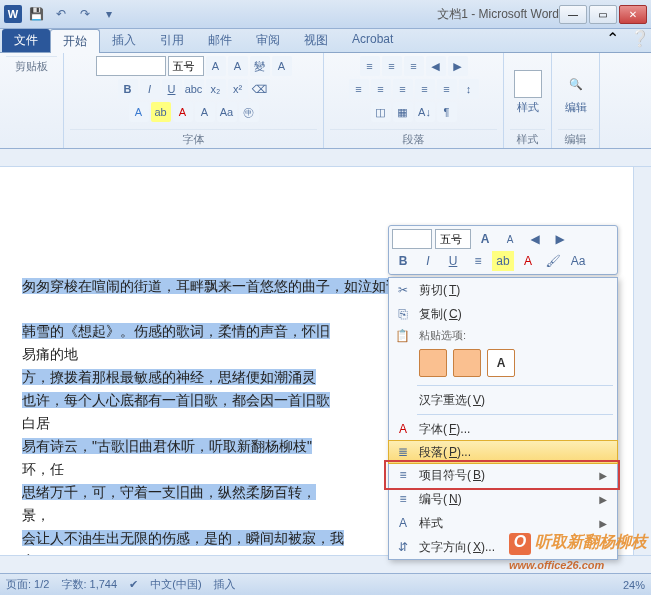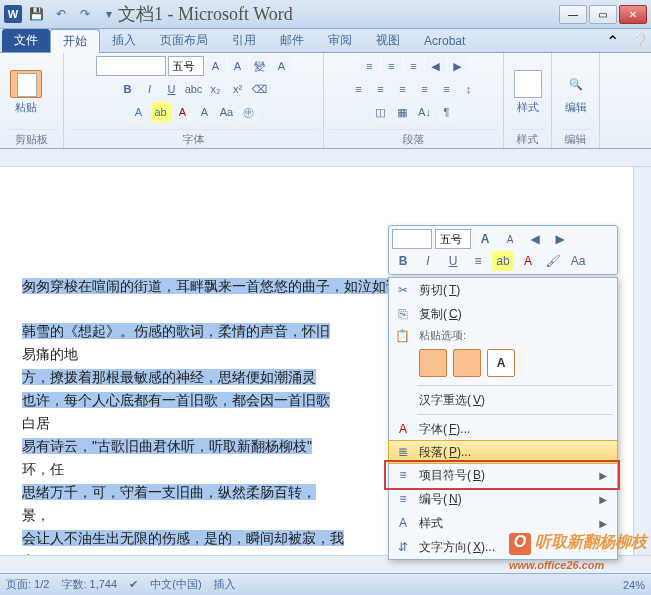--- a/index.html
+++ b/index.html
@@ -2,26 +2,26 @@
 <html><head>
 <meta charset="utf-8">
 <style>
 * { margin: 0; padding: 0; box-sizing: border-box; font-family: "Microsoft YaHei", SimSun, sans-serif; }
 body { background: #fff; width: 651px; height: 595px; overflow: hidden; position: relative; }
 
 .titlebar { height: 29px; background: linear-gradient(#dde8f5, #c5d8ef); display: flex; align-items: center; padding: 0 4px; border-bottom: 1px solid #96b0d3; }
 .word-icon { width: 18px; height: 18px; background: #2b579a; color: #fff; font-size: 11px; font-weight: bold; display: flex; align-items: center; justify-content: center; border-radius: 2px; }
 .qat { display: flex; gap: 6px; margin-left: 6px; align-items: center; }
 .qat-btn { width: 18px; height: 18px; display: flex; align-items: center; justify-content: center; font-size: 12px; color: #4a6a9a; }
-.title-text { flex: 1; text-align: left; font-size: 18px; color: #555; font-family: Liberation Serif, serif; }
+.title-text { flex: 1; text-align: right; font-size: 12px; color: #555; }
 .win-controls { display: flex; gap: 2px; }
 .win-btn { width: 28px; height: 19px; border: 1px solid #a0b0c0; background: linear-gradient(#f5f8fc,#dce6f2); display: flex; align-items: center; justify-content: center; font-size: 10px; border-radius: 2px; }
 .win-close { background: linear-gradient(#e8918f,#c94442); color: #fff; border-color: #a03030; }
 
-.ribbon-tabs { height: 24px; background: linear-gradient(#dde8f5,#cfe0f2); display: flex; align-items: center; padding-left: 2px; border-bottom: 1px solid #8ba6c9; }
+.ribbon-tabs { height: 24px; background: linear-gradient(#dde8f5,#cfe0f2); display: flex; align-items: flex-start; padding-left: 2px; border-bottom: 1px solid #8ba6c9; }
 .tab { padding: 3px 12px; font-size: 12px; color: #4a6a9a; cursor: pointer; }
 .tab-file { background: #2b579a; color: #fff; border-radius: 3px 3px 0 0; }
 .tab-active { background: #f5f8fc; border: 1px solid #8ba6c9; border-bottom: none; border-radius: 3px 3px 0 0; color: #3b5780; }
 .tab-spacer { flex: 1; }
 .tab-icon { width: 18px; height: 18px; margin: 0 3px; }
 
 .ribbon { height: 96px; background: linear-gradient(#f5f8fc,#e8eff8); border-bottom: 1px solid #96b0d3; display: flex; }
 .rgroup { border-right: 1px solid #c5d8ef; padding: 3px 6px 1px; display: flex; flex-direction: column; justify-content: space-between; }
 .rgroup-label { text-align: center; font-size: 11px; color: #6a7a90; padding-top: 2px; border-top: 1px solid #dce6f2; }
 .rgroup-body { display: flex; gap: 4px; align-items: center; flex: 1; }
@@ -81,39 +81,32 @@
     <div class="win-btn">—</div>
     <div class="win-btn">▭</div>
     <div class="win-btn win-close">✕</div>
   </div>
 </div>
 
 <div class="ribbon-tabs">
   <div class="tab tab-file">文件</div>
   <div class="tab tab-active">开始</div>
   <div class="tab">插入</div>
-  <div class="tab">页面布局</div>
   <div class="tab">引用</div>
   <div class="tab">邮件</div>
   <div class="tab">审阅</div>
   <div class="tab">视图</div>
   <div class="tab">Acrobat</div>
   <div class="tab-spacer"></div>
   <div class="tab-icon">⌃</div>
   <div class="tab-icon" style="color:#2b579a">❔</div>
 </div>
 
 <div class="ribbon">
   <div class="rgroup" style="width:64px">
-    <div class="rgroup-body">
-      <div class="big-btn">
-        <div class="big-icon paste-icon"></div>
-        <span>粘贴</span>
-      </div>
-    </div>
     <div class="rgroup-label">剪贴板</div>
   </div>
 
   <div class="rgroup" style="width:260px">
     <div class="rgroup-body row-stack">
       <div class="tiny-row">
         <div class="font-box"></div>
         <div class="font-box mini-font">五号</div>
         <div class="tiny-btn">A</div>
         <div class="tiny-btn">A</div>

